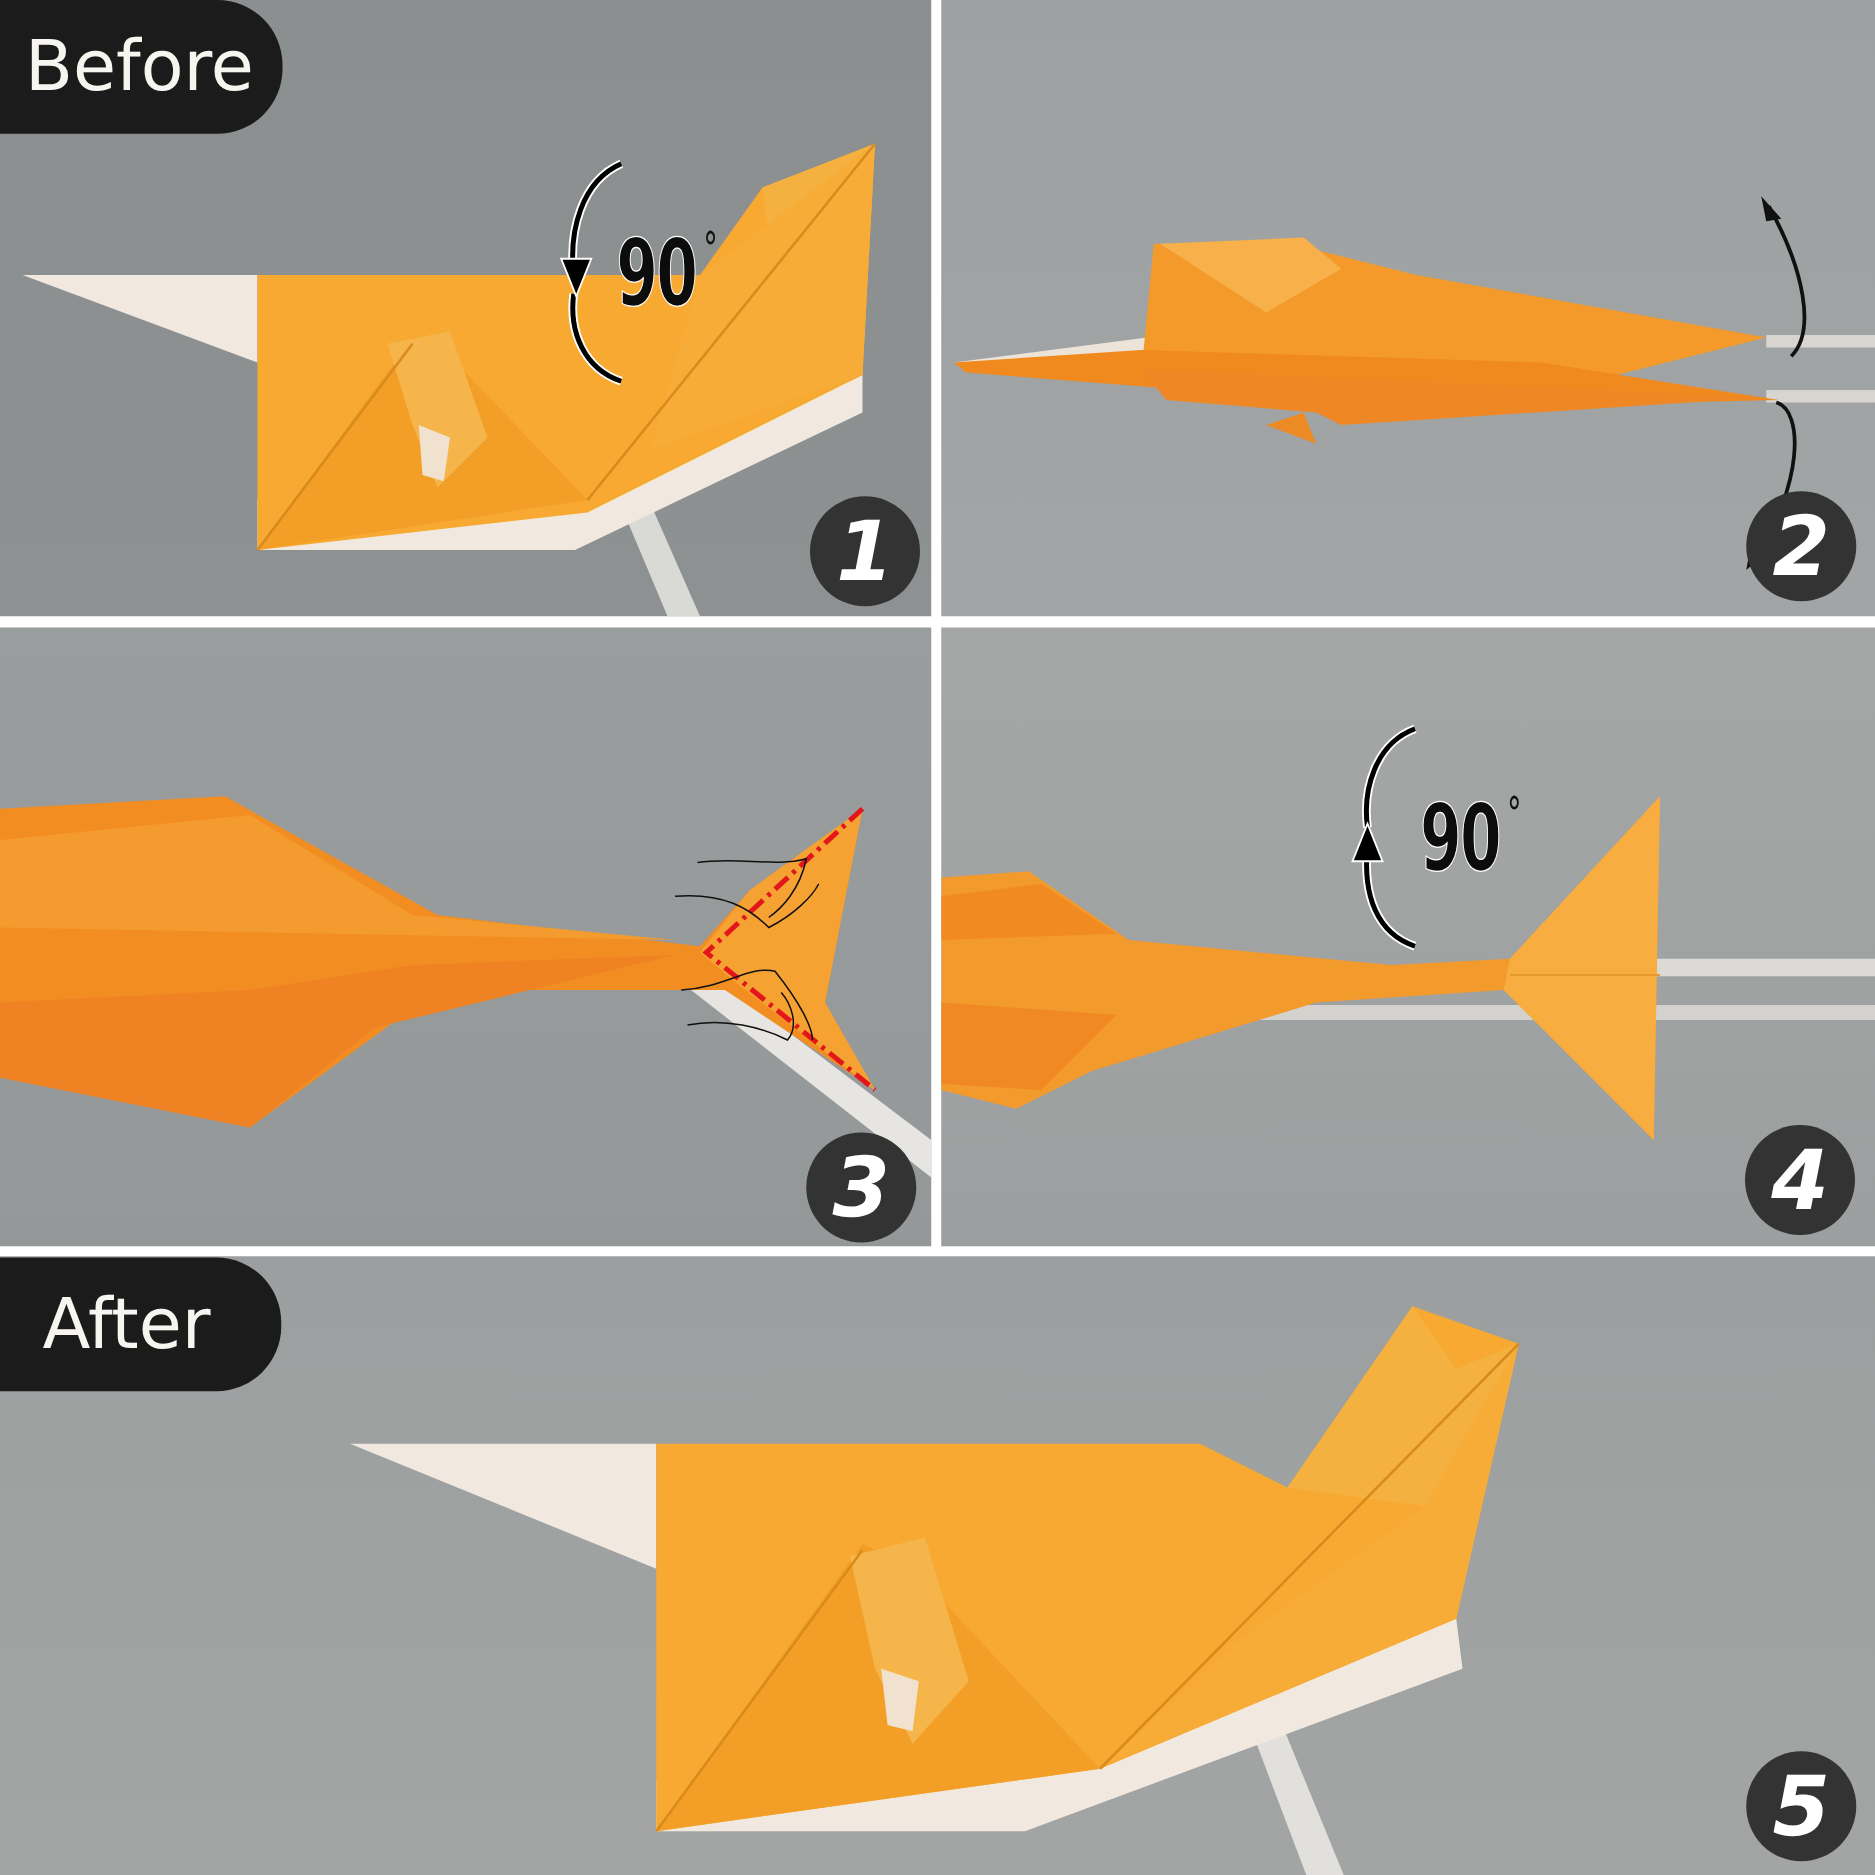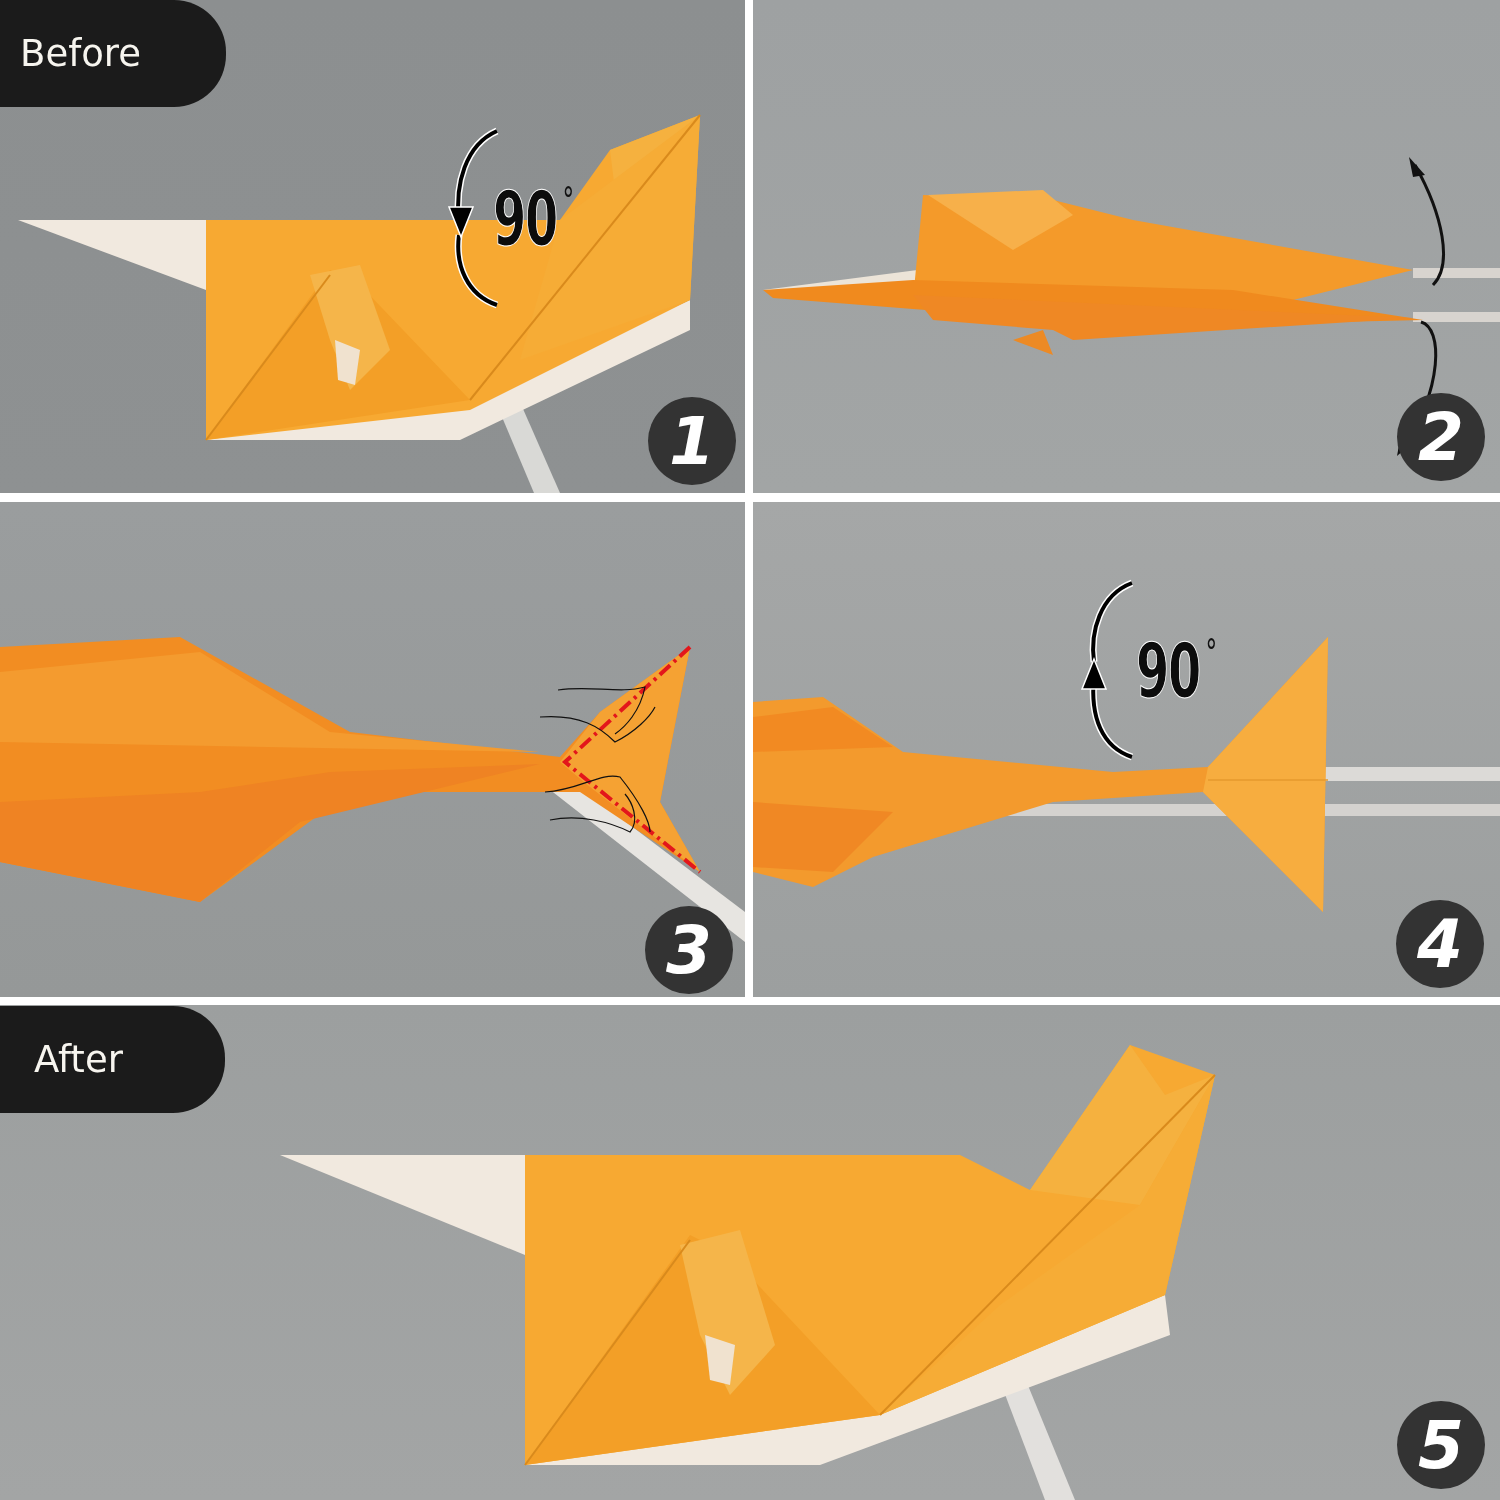--- a/index.html
+++ b/index.html
@@ -1,19 +1,19 @@
 <!DOCTYPE html>
 <html><head>
 <meta charset="utf-8">
 <style>
   html,body{margin:0;padding:0;}
   body{width:1500px;height:1500px;background:#ffffff;position:relative;overflow:hidden;font-family:"DejaVu Sans","Liberation Sans",sans-serif;}
   .panel{position:absolute;overflow:hidden;}
   .panel svg.scene{position:absolute;left:0;top:0;width:100%;height:100%;}
-  .label-pill{position:absolute;left:0;background:#1b1b1b;color:#f7f5ef;font-family:"DejaVu Sans","Liberation Sans",sans-serif;font-size:37px;display:flex;align-items:center;box-sizing:border-box;border-radius:0 52px 52px 0;}
+  .label-pill{position:absolute;left:0;background:#1b1b1b;color:#f7f5ef;font-family:"DejaVu Sans","Liberation Sans",sans-serif;font-size:56px;display:flex;align-items:center;box-sizing:border-box;border-radius:0 52px 52px 0;}
   .step-badge{position:absolute;width:88px;height:88px;border-radius:50%;background:#333333;color:#ffffff;font-family:"DejaVu Sans","Liberation Sans",sans-serif;font-weight:bold;font-style:italic;font-size:66px;display:flex;align-items:center;justify-content:center;}
   .rot-label{position:absolute;font-family:"DejaVu Sans Condensed","DejaVu Sans","Liberation Sans",sans-serif;font-weight:bold;color:#0c0c0c;font-size:74px;letter-spacing:-2px;-webkit-text-stroke:1px #ffffff;transform:scaleX(0.72);transform-origin:left top;line-height:1;}
   .rot-label .deg{font-weight:normal;font-size:36px;vertical-align:top;margin-left:8px;-webkit-text-stroke:0;color:#111;}
 </style>
 </head>
 <body>
 
 <div class="panel" style="left:0;top:0;width:745px;height:493px;background:linear-gradient(180deg,#8c8f90 0%,#8e9192 100%);">
   <svg class="scene" viewBox="0 0 745 493">
 

